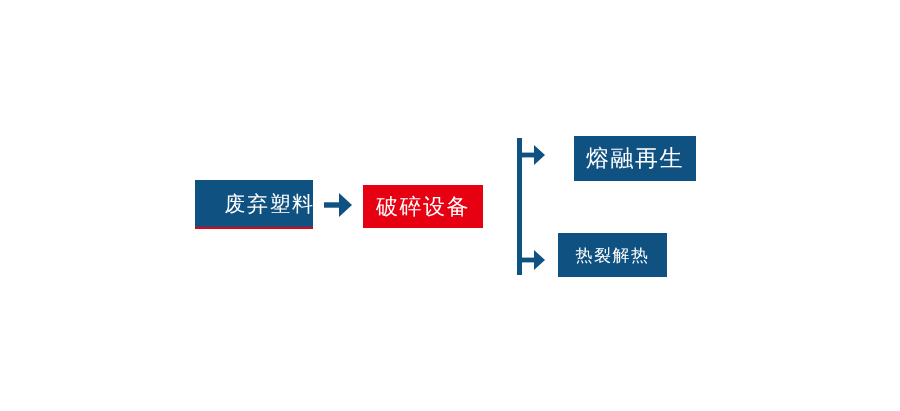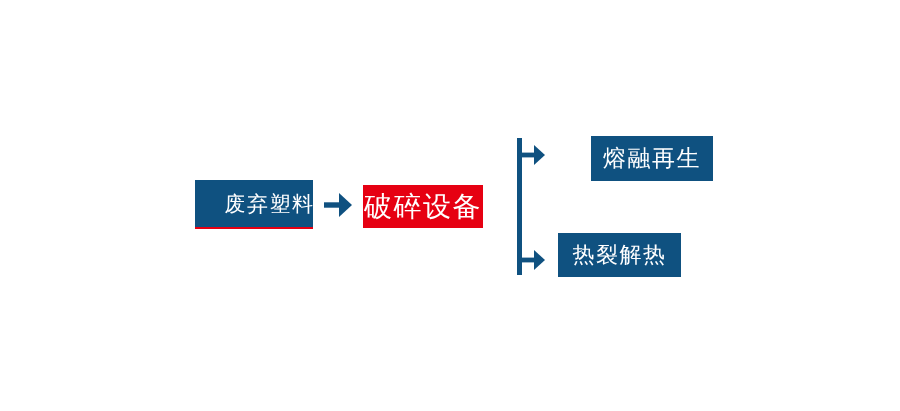--- a/index.html
+++ b/index.html
@@ -18,21 +18,21 @@
     width: 900px;
     height: 411px;
     background: var(--page-background, #ffffff);
   }
   .node {
     position: absolute;
     display: flex;
     align-items: center;
     justify-content: center;
     color: var(--node-text, #ffffff);
-    font-size: 28px;
+    font-size: 22px;
     letter-spacing: 1.5px;
     font-weight: 400;
     white-space: nowrap;
     box-sizing: border-box;
   }
   .node-blue {
     background: var(--node-blue, #0F5180);
   }
   .node-red {
     background: var(--node-red, #E60012);
@@ -42,26 +42,26 @@
   }
   #node-waste-plastic {
     left: 195px; top: 180px; width: 118px; height: 49px;
     font-size: 21px;
     padding-left: 31px;
   }
   #node-crushing-equipment {
     left: 363px; top: 185px; width: 120px; height: 43px;
   }
   #node-melt-regeneration {
-    left: 591px; top: 136px; width: 122px; height: 45px;
+    left: 574px; top: 136px; width: 122px; height: 45px;
     font-size: 23px;
   }
   #node-pyrolysis-heat {
-    left: 558px; top: 233px; width: 123px; height: 44px;
-    font-size: 22px;
+    left: 558px; top: 233px; width: 109px; height: 44px;
+    font-size: 17px;
   }
   .connector {
     position: absolute;
   }
   #arrow-main {
     left: 324px; top: 193px; width: 28px; height: 24px;
   }
   #branch-line {
     left: 517px; top: 138px; width: 5px; height: 137px;
     background: var(--connector-blue, #0F5180);

